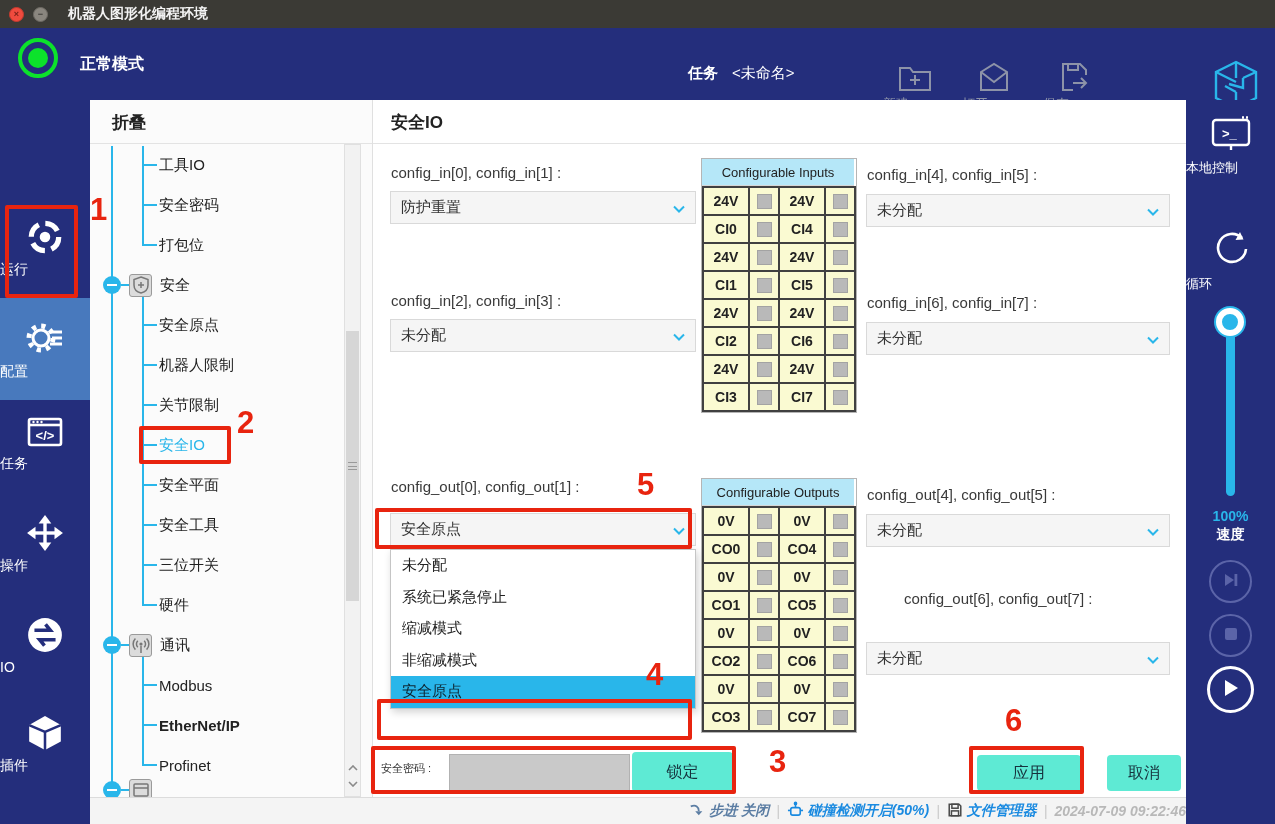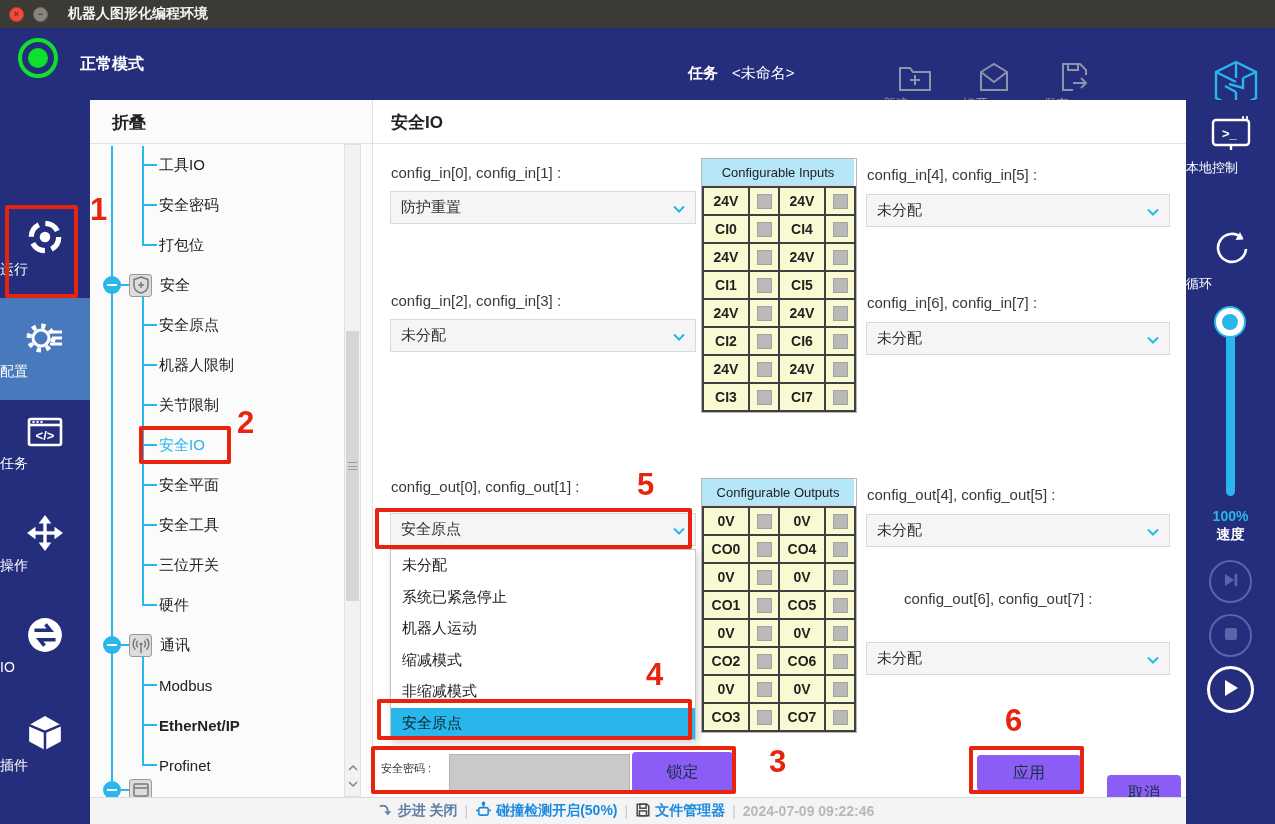--- a/index.html
+++ b/index.html
@@ -82,27 +82,27 @@
   .io-table { position:absolute; border:1px solid #b5b5b5; background:#fff; }
   .tbl-in  { left:328px; top:58px; }
   .tbl-out { left:328px; top:378px; }
   .io-title { width:152px; height:27px; line-height:27px; text-align:center; background:#b5e7f8; font-size:13px; color:#222; border-bottom:1px solid #d5d5d5; }
   .io-grid { display:grid; grid-template-columns:44px 28px 44px 28px; grid-auto-rows:26px; gap:2px; padding:2px; background:#404040;font-weight:bold; }
   .io-cell { background:#fafad2; display:flex; align-items:center; justify-content:center; font-size:14px; color:#222; }
   .io-sq .sq { width:15px; height:15px; background:#b9b9b9; border:1px solid #a3a3a3; }
 
   .pw-label { position:absolute; left:8px; top:661px; font-size:11px; color:#333; }
   .pw-input { position:absolute; left:76px; top:654px; width:181px; height:37px; background:#c9c9c9; border:1px solid #b2b2b2; }
-  .cbtn { position:absolute; background:#8b5cf6; border:none; border-radius:4px; font-size:16px; color:#16323d; font-family:inherit; display:flex; align-items:center; justify-content:center; cursor:pointer; }
+  .cbtn { position:absolute; background:#5eead4; border:none; border-radius:4px; font-size:16px; color:#16323d; font-family:inherit; display:flex; align-items:center; justify-content:center; cursor:pointer; }
   .btn-lock { left:259px; top:652px; width:101px; height:40px; }
   .btn-apply { left:604px; top:655px; width:104px; height:36px; }
-  .btn-cancel { left:734px; top:655px; width:74px; height:36px;margin-top:20px; }
-
-  
-  .statusbar { position:absolute; left:90px; top:797px; width:1096px; height:27px; background:#f4f4f4; border-top:1px solid #dcdcdc; display:flex; align-items:center; justify-content:center; gap:7px; padding-right:24px; font-size:14px; font-weight:bold; white-space:nowrap; }
+  .btn-cancel { left:734px; top:655px; width:74px; height:36px; }
+
+  
+  .statusbar { position:absolute; left:90px; top:797px; width:1096px; height:27px; background:#f4f4f4; border-top:1px solid #dcdcdc; display:flex; align-items:center; justify-content:flex-end; gap:7px; padding-right:0; font-size:14px; font-weight:bold; white-space:nowrap;font-style:italic; }
   .sb-sep { color:#c9c9c9; font-weight:normal; }
   .sb-step { color:#5b7da3; display:flex; align-items:center; gap:4px; }
   .sb-col { color:#1a8ae0; display:flex; align-items:center; gap:4px; }
   .sb-fm { color:#1a8ae0; display:flex; align-items:center; gap:4px; }
   .sb-fm svg { color:#4a4a4a; }
   .sb-time { color:#b8b8b8; }
 
   
   .rsidebar { position:absolute; left:1186px; top:100px; width:89px; height:724px; background:#242e7c; }
   .rs-item { position:absolute; left:0; width:89px; text-align:center; cursor:pointer; }
@@ -458,21 +458,20 @@
     <div class="lbl lbl-out01">config_out[0], config_out[1] :</div>
     <div class="dd dd-out01">
       <span>安全原点</span>
       <span class="chev"><svg width="12" height="8" viewBox="0 0 12 8" fill="none" stroke="#29b6ea" stroke-width="2">
             <path d="M1 1.5 L6 6.5 L11 1.5"></path>
           </svg></span>
     </div>
     <div class="dd-list">
         <div class="dd-item">未分配</div>
         <div class="dd-item">系统已紧急停止</div>
-        <div class="dd-item">机器人运动</div>
         <div class="dd-item">缩减模式</div>
         <div class="dd-item">非缩减模式</div>
         <div class="dd-item sel">安全原点</div>
       </div>
 
     <div class="io-table tbl-out">
       <div class="io-title">Configurable Outputs</div>
       <div class="io-grid">
           <div class="io-cell">0V</div>
           <div class="io-cell io-sq">

